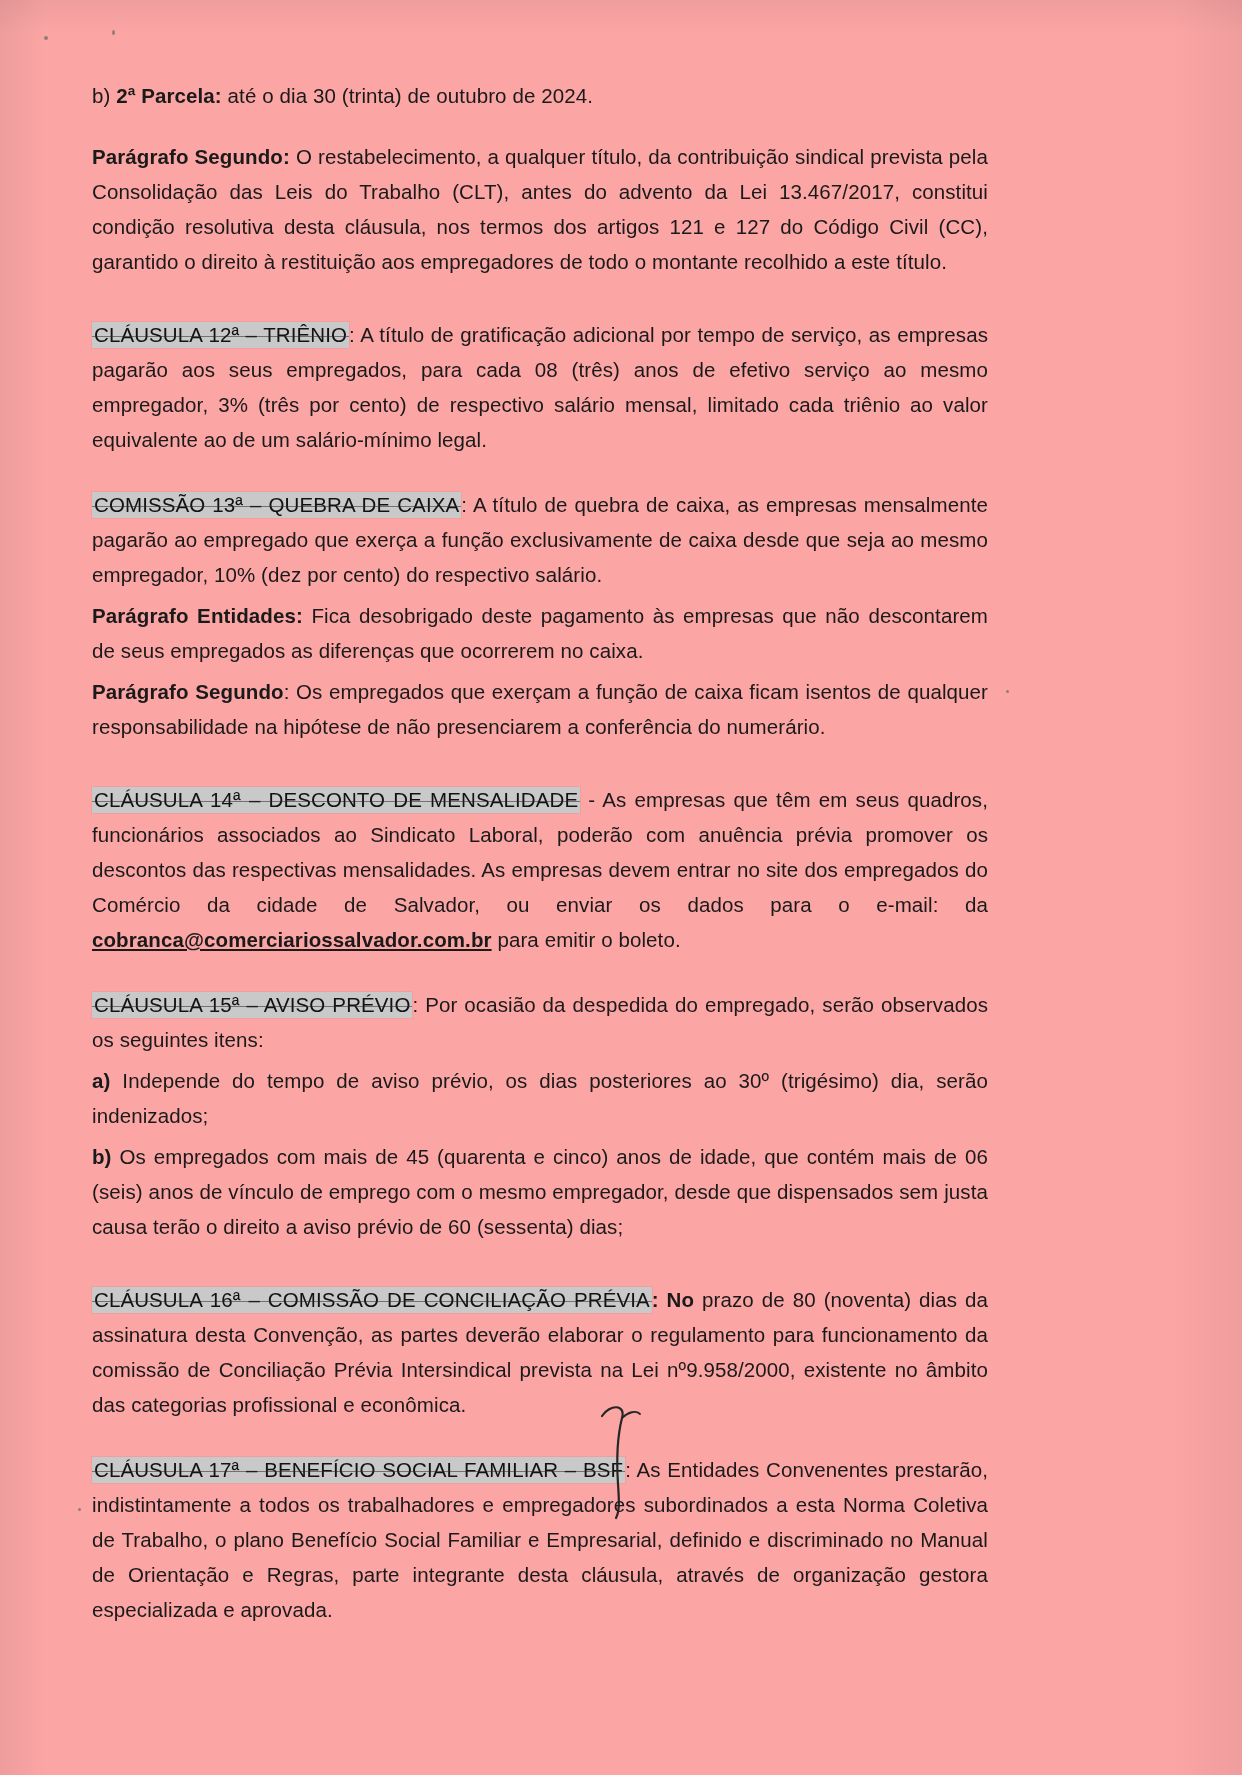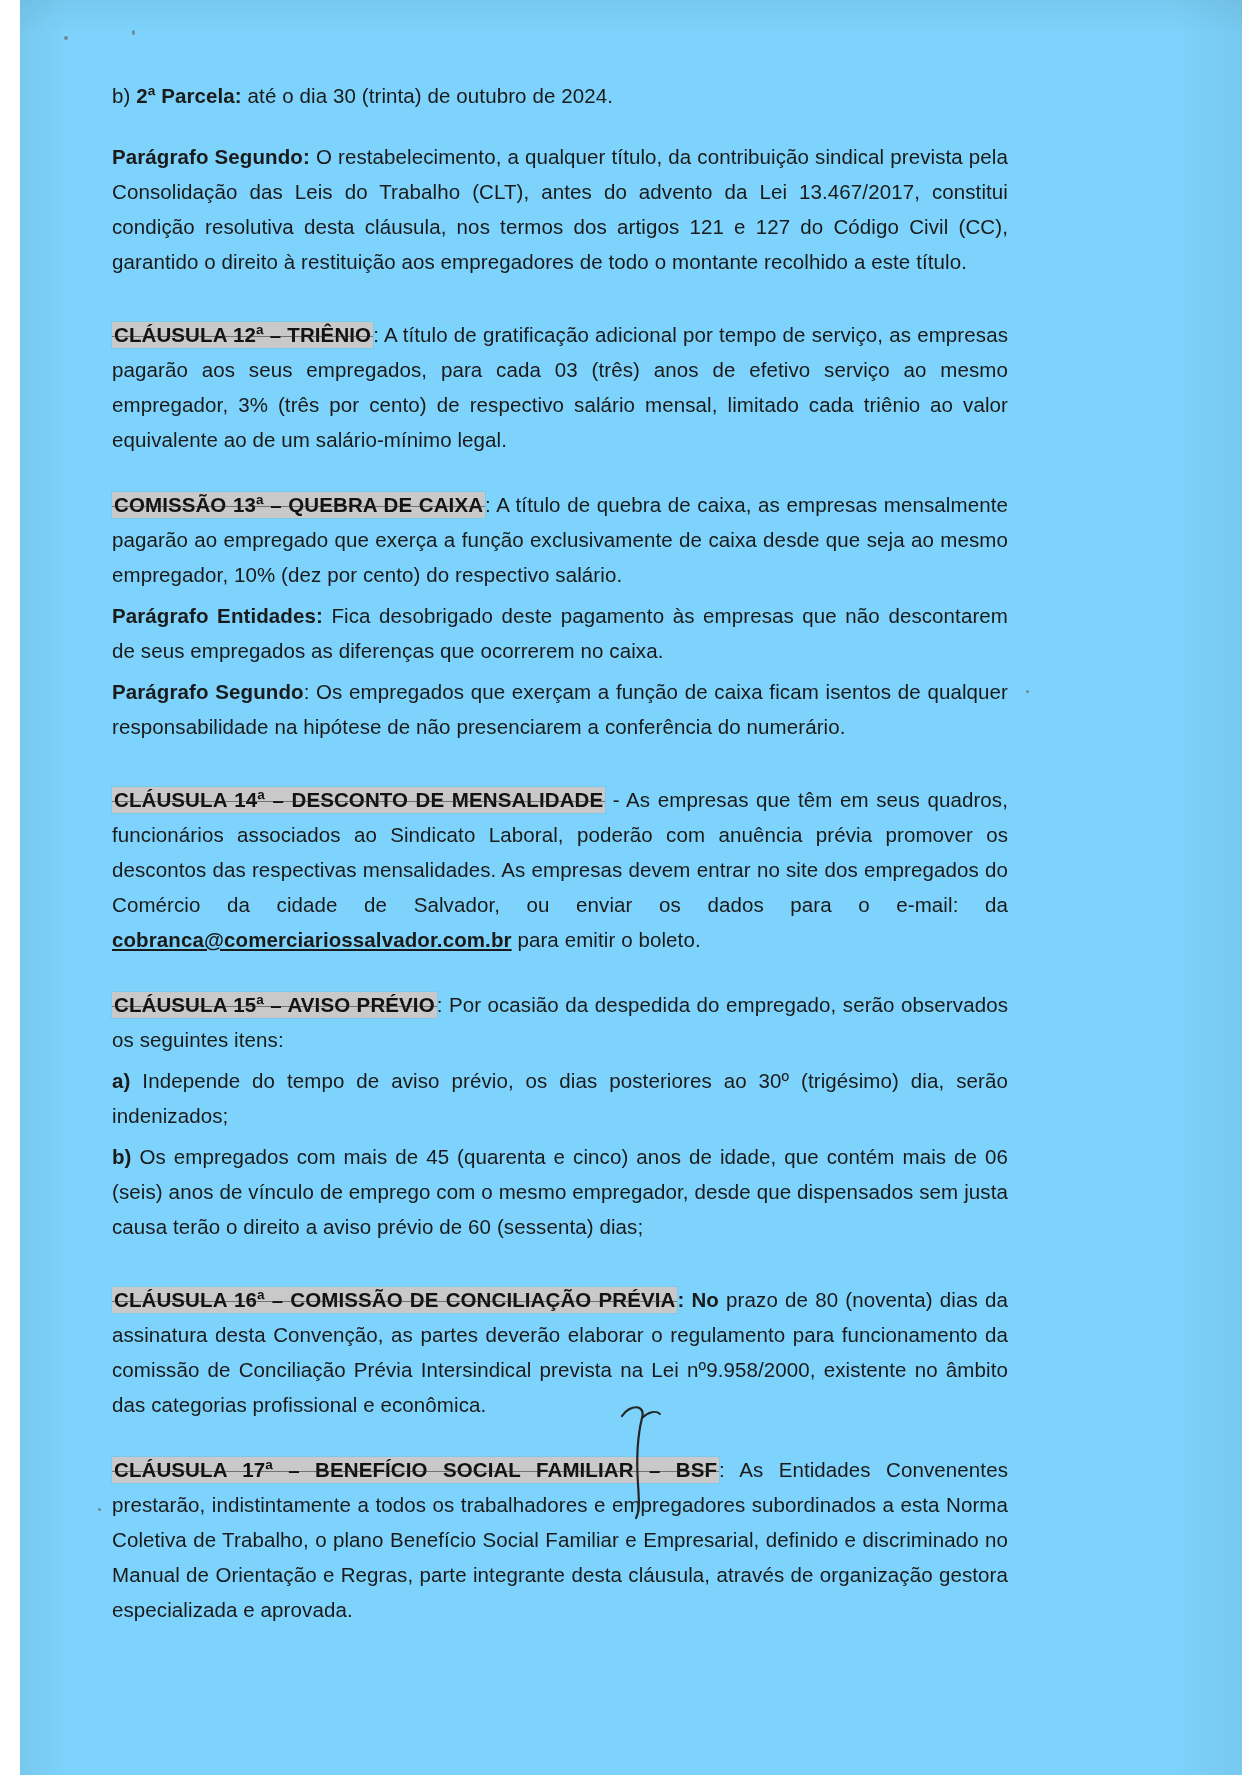--- a/index.html
+++ b/index.html
@@ -11,22 +11,21 @@
     width: 1242px;
     height: 1775px;
     position: relative;
     font-family: "Liberation Sans", sans-serif;
     color: #1a1a1a;
     overflow: hidden;
   }
   .page {
     position: absolute;
     inset: 0;
-    background: #7dd3fc;
-    margin-left: 20px;
+    background: #fca5a5;
   }
   
   .scan-shade-left {
     position: absolute;
     top: 0; left: 0; width: 46px; height: 100%;
     background: linear-gradient(to right, rgba(0,0,0,0.055), rgba(0,0,0,0));
     pointer-events: none;
   }
   .scan-shade-top {
     position: absolute;
@@ -60,21 +59,21 @@
     text-justify: inter-word;
     letter-spacing: 0.1px;
   }
   .block {
     margin-bottom: 26px;
   }
   .gap-sm { margin-bottom: 6px; }
   b, .b { font-weight: bold; }
   .hl {
     background: #c9c9c9;
-    font-weight: bold;
+    font-weight: normal;
     padding: 1px 2px 2px 2px;
     box-shadow: 0 0 0 1px rgba(0,0,0,0.04);
     color: #121212;
   }
   .hl-strike {
     position: relative;
   }
   .hl-strike::after {
     content: "";
     position: absolute;
@@ -116,21 +115,21 @@
     </div>
 
     <div class="block" style="margin-bottom:38px;">
       <p class="para">
         <b>Parágrafo Segundo:</b><span> O restabelecimento, a qualquer título, da contribuição sindical prevista pela Consolidação das Leis do Trabalho (CLT), antes do advento da Lei 13.467/2017, constitui condição resolutiva desta cláusula, nos termos dos artigos 121 e 127 do Código Civil (CC), garantido o direito à restituição aos empregadores de todo o montante recolhido a este título.</span>
       </p>
     </div>
 
     <div class="block" style="margin-bottom:30px;">
       <p class="para">
-        <span class="hl hl-strike">CLÁUSULA 12ª – TRIÊNIO</span><span>: A título de gratificação adicional por tempo de serviço, as empresas pagarão aos seus empregados, para cada 03 (três) anos de efetivo serviço ao mesmo empregador, 3% (três por cento) de respectivo salário mensal, limitado cada triênio ao valor equivalente ao de um salário-mínimo legal.</span>
+        <span class="hl hl-strike">CLÁUSULA 12ª – TRIÊNIO</span><span>: A título de gratificação adicional por tempo de serviço, as empresas pagarão aos seus empregados, para cada 08 (três) anos de efetivo serviço ao mesmo empregador, 3% (três por cento) de respectivo salário mensal, limitado cada triênio ao valor equivalente ao de um salário-mínimo legal.</span>
       </p>
     </div>
 
     <div class="block gap-sm">
       <p class="para">
         <span class="hl hl-strike">COMISSÃO 13ª – QUEBRA DE CAIXA</span><span>: A título de quebra de caixa, as empresas mensalmente pagarão ao empregado que exerça a função exclusivamente de caixa desde que seja ao mesmo empregador, 10% (dez por cento) do respectivo salário.</span>
       </p>
     </div>
 
     <div class="block gap-sm">

